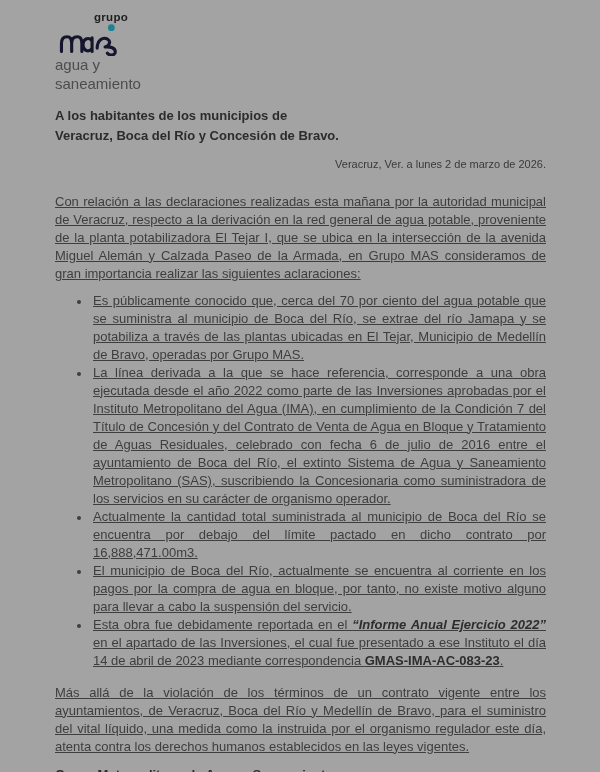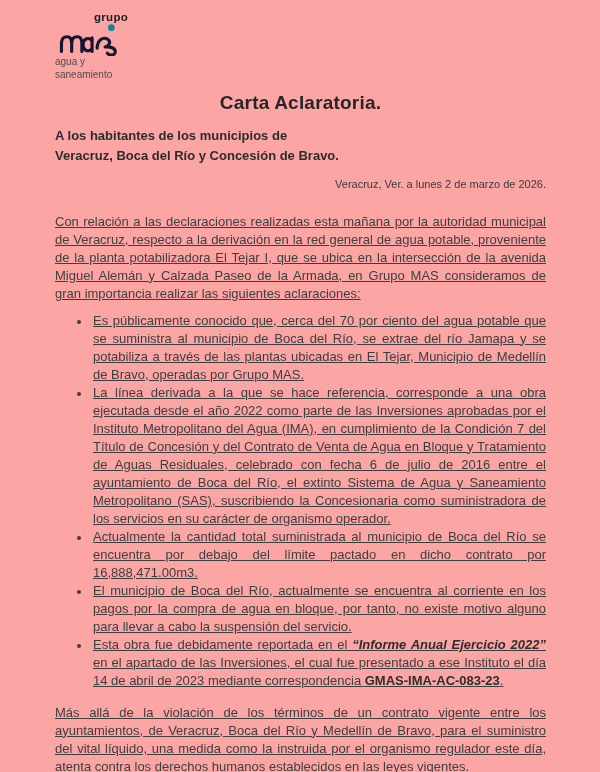--- a/index.html
+++ b/index.html
@@ -5,33 +5,33 @@
   :root{
     --ink-color:#15152e;
     --dot-color:#1e8294;
   }
   html,body{margin:0;padding:0;background:#ffffff;}
   .page{
     position:relative;
     width:600px;height:772px;
     box-sizing:border-box;
     padding:12px 54px 0 55px;
-    background:#fca5a5;
+    background:#a3a3a3;
     overflow:hidden;
     font-family:"Liberation Sans",sans-serif;
     color:#3e3e3e;
   }
   
   .logo{line-height:1;}
   .logo-grupo{
     margin-left:39px;
     font-size:11.5px;font-weight:700;color:#1f1f1f;letter-spacing:.3px;
   }
   .wordmark{display:block;width:90px;height:34px;margin-top:-2px;}
-  .logo-sub{font-size:10px;line-height:1.3;color:#4d4d4d;margin-top:-1px;}
+  .logo-sub{font-size:15px;line-height:1.3;color:#4d4d4d;margin-top:-1px;}
   
   .title{
     margin:11px 0 0;text-align:center;
     font-size:19px;font-weight:700;color:#262626;letter-spacing:.2px;
   }
   .addressee{
     margin:12px 0 0;font-size:13px;font-weight:700;color:#2c2c2c;line-height:1.58;
   }
   .dateline{margin:11px 0 0;text-align:right;font-size:11px;color:#3a3a3a;}
   
@@ -61,21 +61,20 @@
         <path d="M70 46 C70 32 80 26 88 30 C95 34 92 42 84 44 C94 43 102 46 102 53 C102 59 92 60 88 55"></path>
       </g>
       <circle cx="95" cy="10" r="6" fill="var(--dot-color)"></circle>
     </svg>
     <div class="logo-sub">
       <div>agua y</div>
       <div>saneamiento</div>
     </div>
   </div>
 
-  <h1 class="title">Carta Aclaratoria.</h1>
 
   <p class="addressee">
     <span>A los habitantes de los municipios de</span><br>
     <span>Veracruz, Boca del Río y Concesión de Bravo.</span>
   </p>
 
   <p class="dateline">Veracruz, Ver. a lunes 2 de marzo de 2026.</p>
 
   <p class="body-text intro">Con relación a las declaraciones realizadas esta mañana por la autoridad municipal de Veracruz, respecto a la derivación en la red general de agua potable, proveniente de la planta potabilizadora El Tejar I, que se ubica en la intersección de la avenida Miguel Alemán y Calzada Paseo de la Armada, en Grupo MAS consideramos de gran importancia realizar las siguientes aclaraciones:</p>
 

